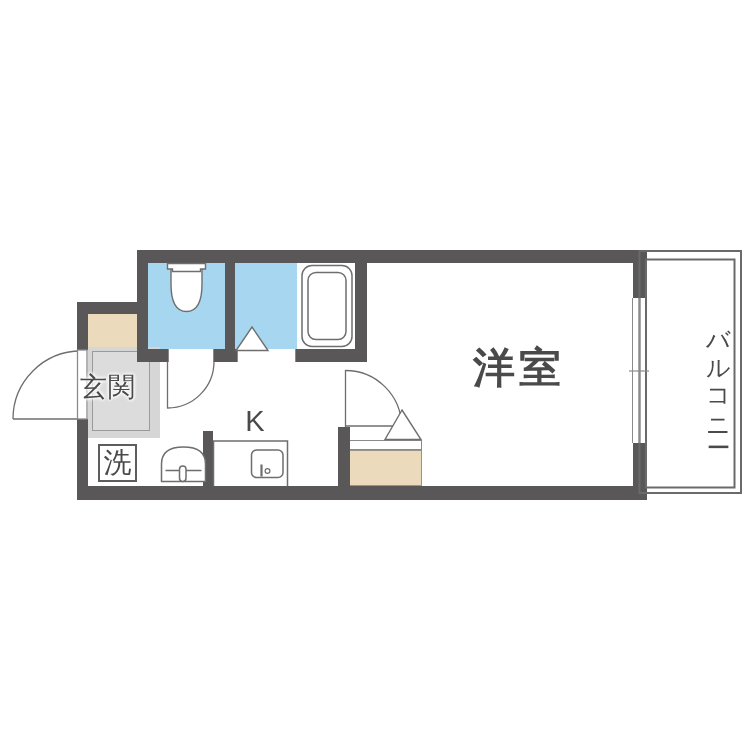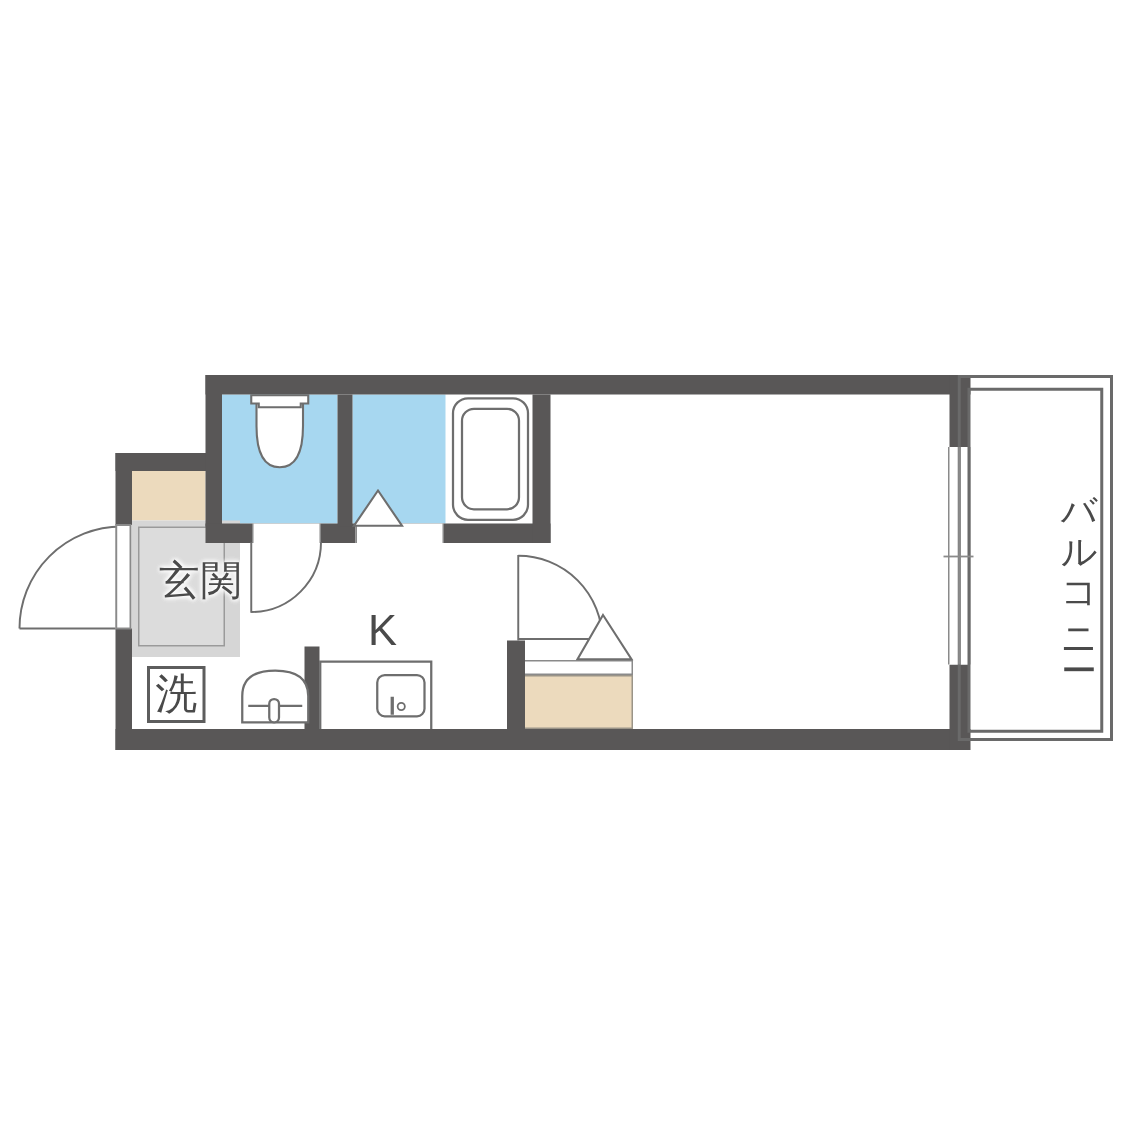--- a/index.html
+++ b/index.html
@@ -103,21 +103,22 @@
     <g stroke="#6e6e6e" fill="none">
       <path d="M213.5,486 V441 H287.5 V486" stroke-width="1.5"></path>
       <g>
         <rect x="251.5" y="450" width="31.5" height="27.5" rx="5" fill="#ffffff" stroke-width="1.5"></rect>
         <line x1="261.5" y1="464.5" x2="261.5" y2="476.5" stroke-width="2.2"></line>
         <circle cx="267.5" cy="471" r="2.4" fill="#ffffff" stroke-width="1.2"></circle>
       </g>
     </g>
   </svg>
 
-  <div class="label halo" style="left:104px;top:373px;width:60px;font-size:27px;letter-spacing:1px;">玄関</div>
+  <div class="label halo" style="left:78px;top:373px;width:60px;font-size:27px;letter-spacing:1px;">玄関</div>
 
   <div class="label" style="left:98px;top:444px;width:39px;height:38px;border:2px solid #5d5d5d;box-sizing:border-box;font-size:28px;line-height:34px;background:#fff;">洗</div>
 
   <div class="label" style="left:239px;top:406px;width:32px;font-size:29px;">K</div>
 
+  <div class="label" style="left:445px;top:345px;width:148px;font-size:42px;letter-spacing:4px;font-weight:600;">洋室</div>
 
   <div class="label" style="left:705px;top:303px;height:145px;font-size:24px;letter-spacing:3px;writing-mode:vertical-rl;text-orientation:upright;">バルコニー</div>
 </div>
 
 </body></html>

